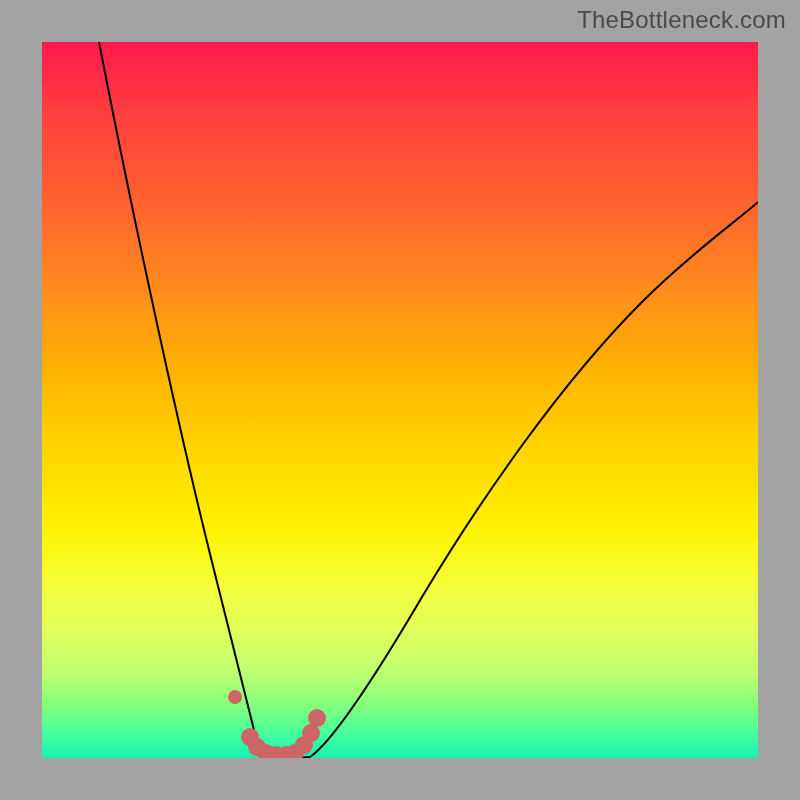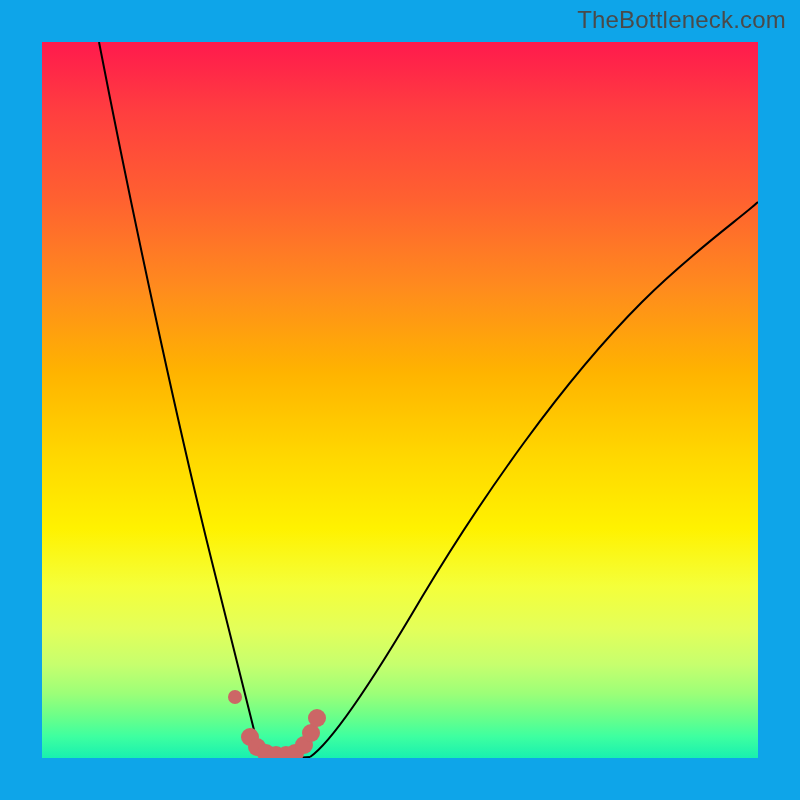--- a/index.html
+++ b/index.html
@@ -10,21 +10,21 @@
     background: #000;
     overflow: hidden;
     font-family: Arial, Helvetica, sans-serif;
   }
   .frame {
     position: absolute;
     left: 0;
     top: 0;
     width: 800px;
     height: 800px;
-    background: #0ea5e9;
+    background: #a3a3a3;
   }
   .plot-area {
     position: absolute;
     left: 42px;
     top: 42px;
     width: 716px;
     height: 716px;
     
     background: linear-gradient(to bottom,
       #ff1a4d 0%,

